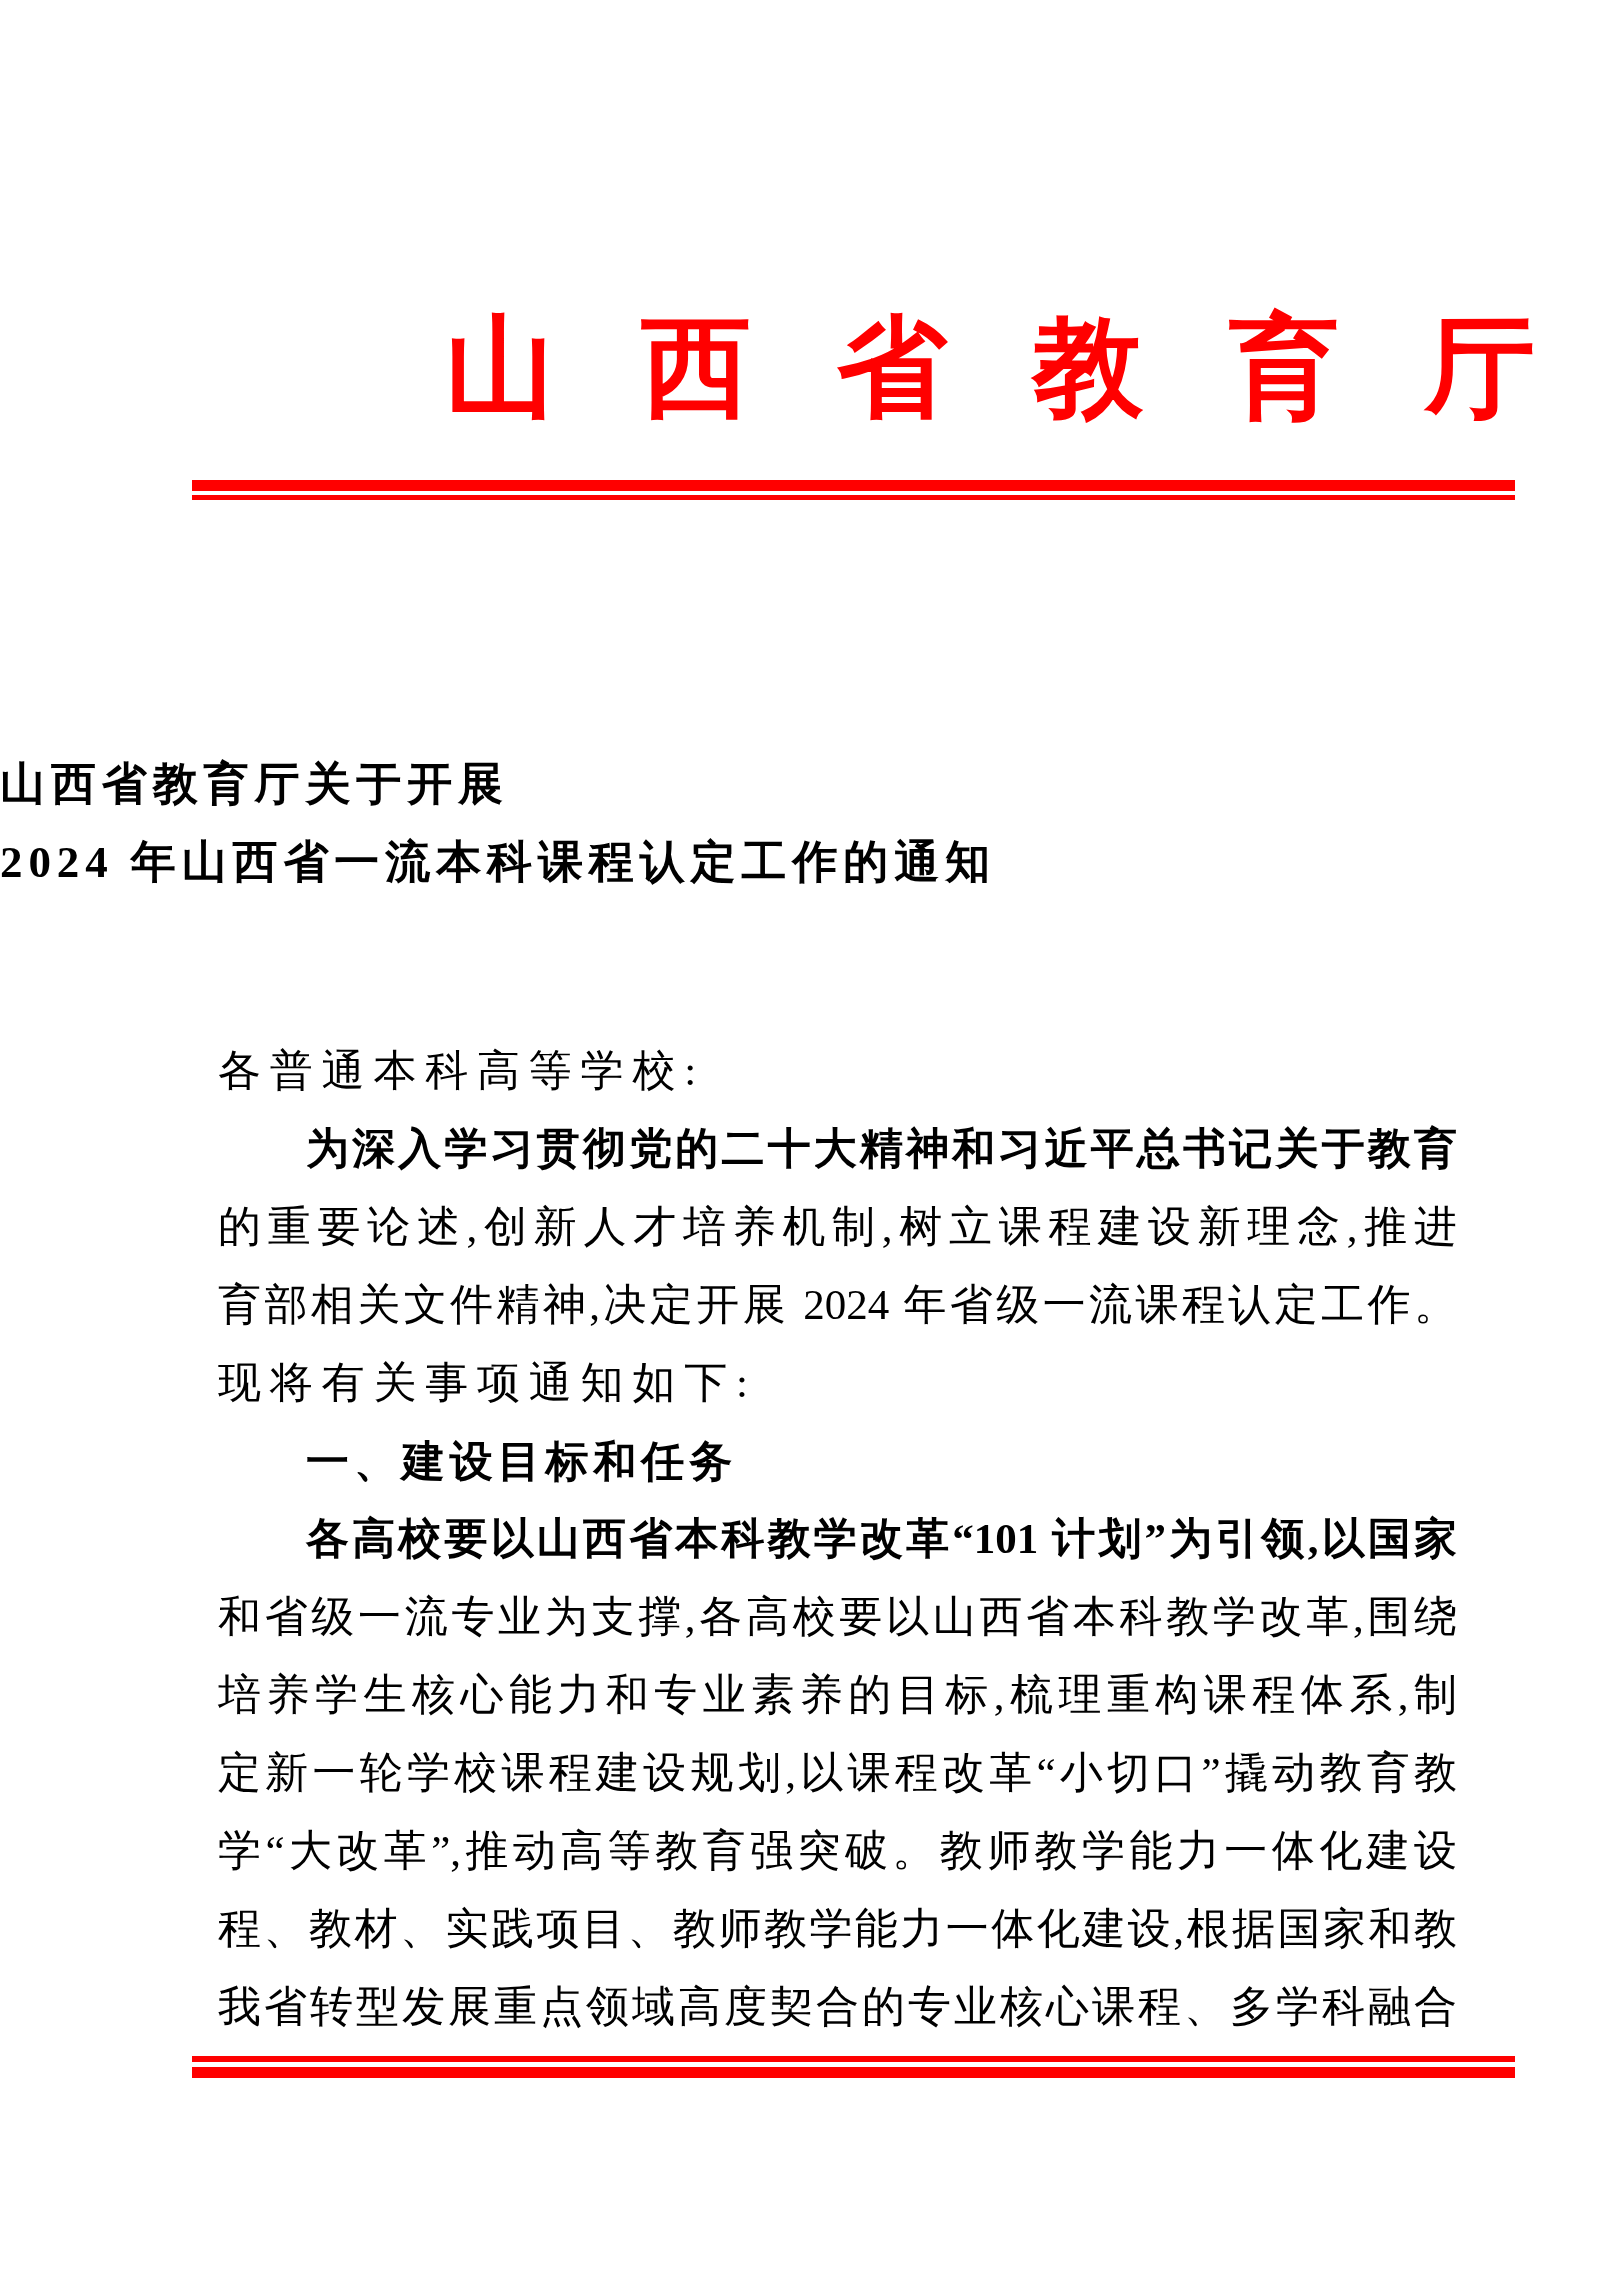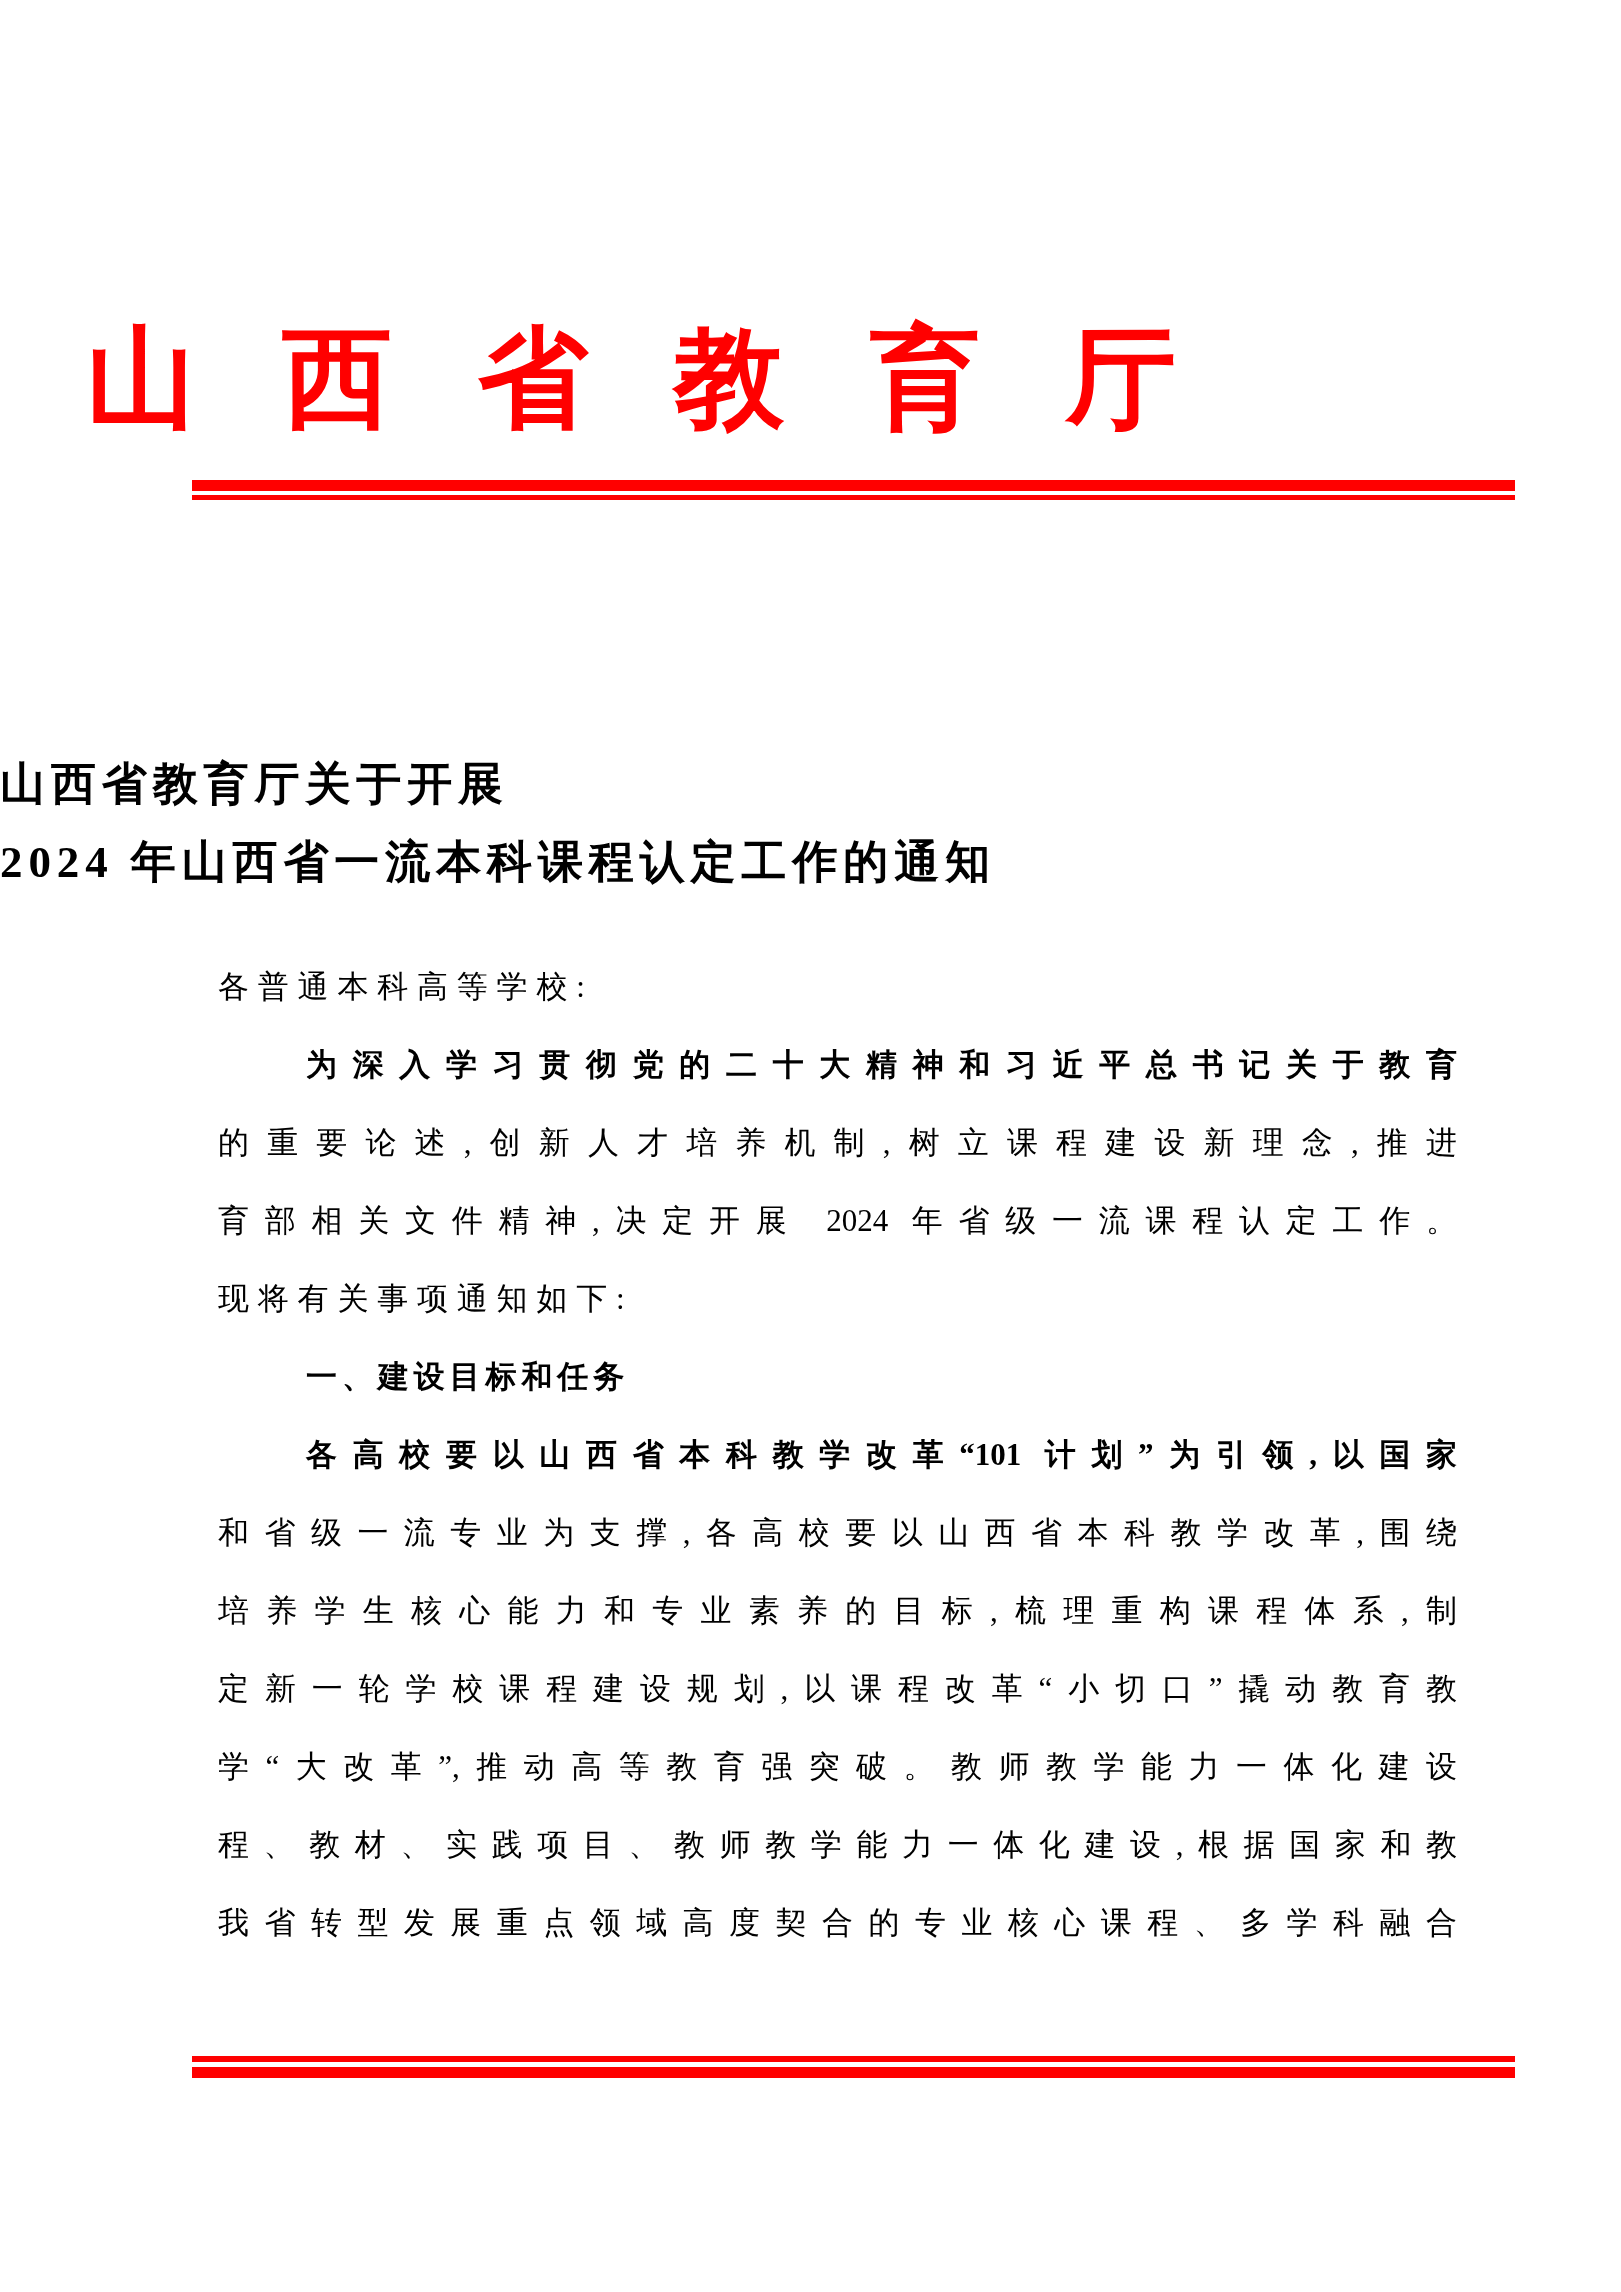--- a/index.html
+++ b/index.html
@@ -19,24 +19,24 @@
     height: 2293px;
     background: var(--page-bg);
     overflow: hidden;
     font-family: "Liberation Serif", serif;
     color: var(--ink);
   }
 
   
   .agency-header {
     position: absolute;
-    top: 316px;
+    top: 305px;
     left: 0;
     right: 0;
-    text-align: left;
+    text-align: right;
     color: var(--red);
     font-family: "Liberation Serif", serif;
     font-weight: bold;
     font-size: 110px;
     line-height: 127px;
     letter-spacing: 86px;
     text-indent: 86px;
     white-space: nowrap;
   }
 
@@ -75,24 +75,24 @@
     font-weight: bold;
     font-size: 45px;
     line-height: 78px;
     letter-spacing: 5.9px;
     font-family: "Liberation Serif", serif;
   }
 
   
   .body-text {
     position: absolute;
-    top: 948px;
+    top: 1032px;
     left: 218px;
     width: 1239px;
-    font-size: 31px;
+    font-size: 43px;
     line-height: 78px;
     font-family: "Liberation Serif", serif;
   }
   .body-line {
     min-height: 78px;
     text-align: justify;
   }
   .body-line.justify {
     text-align-last: justify;
     white-space: nowrap;

